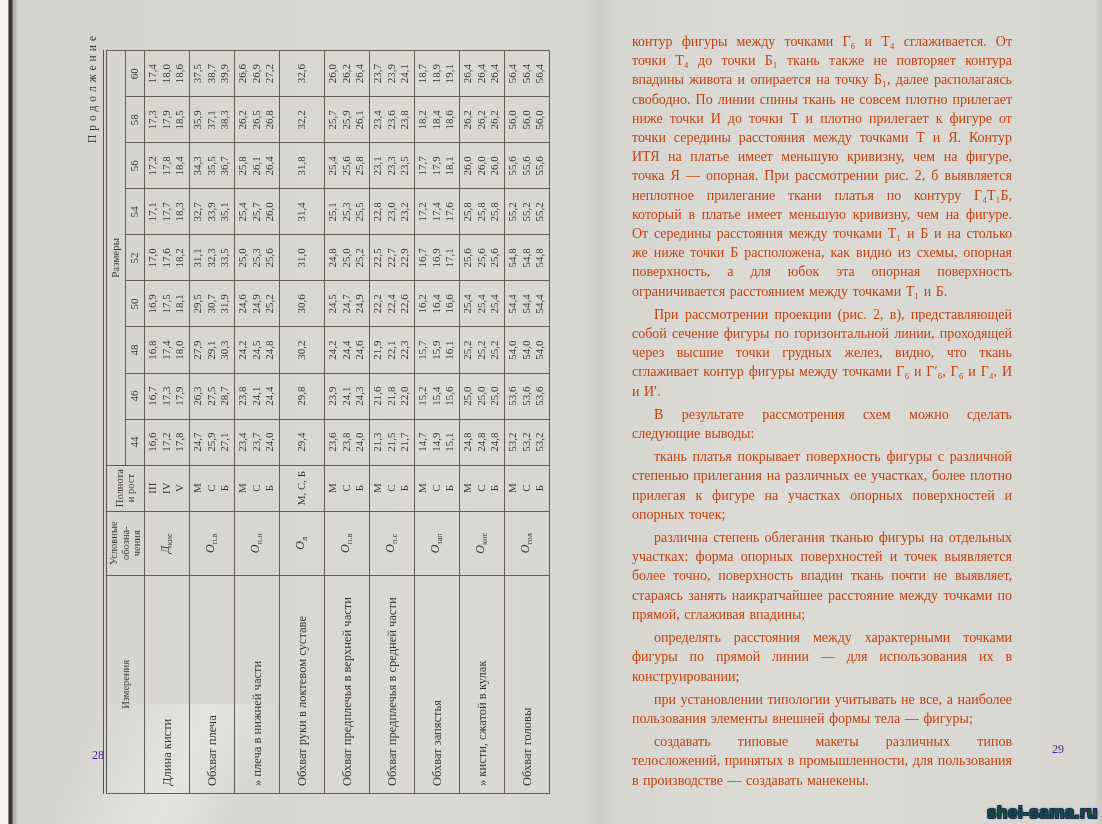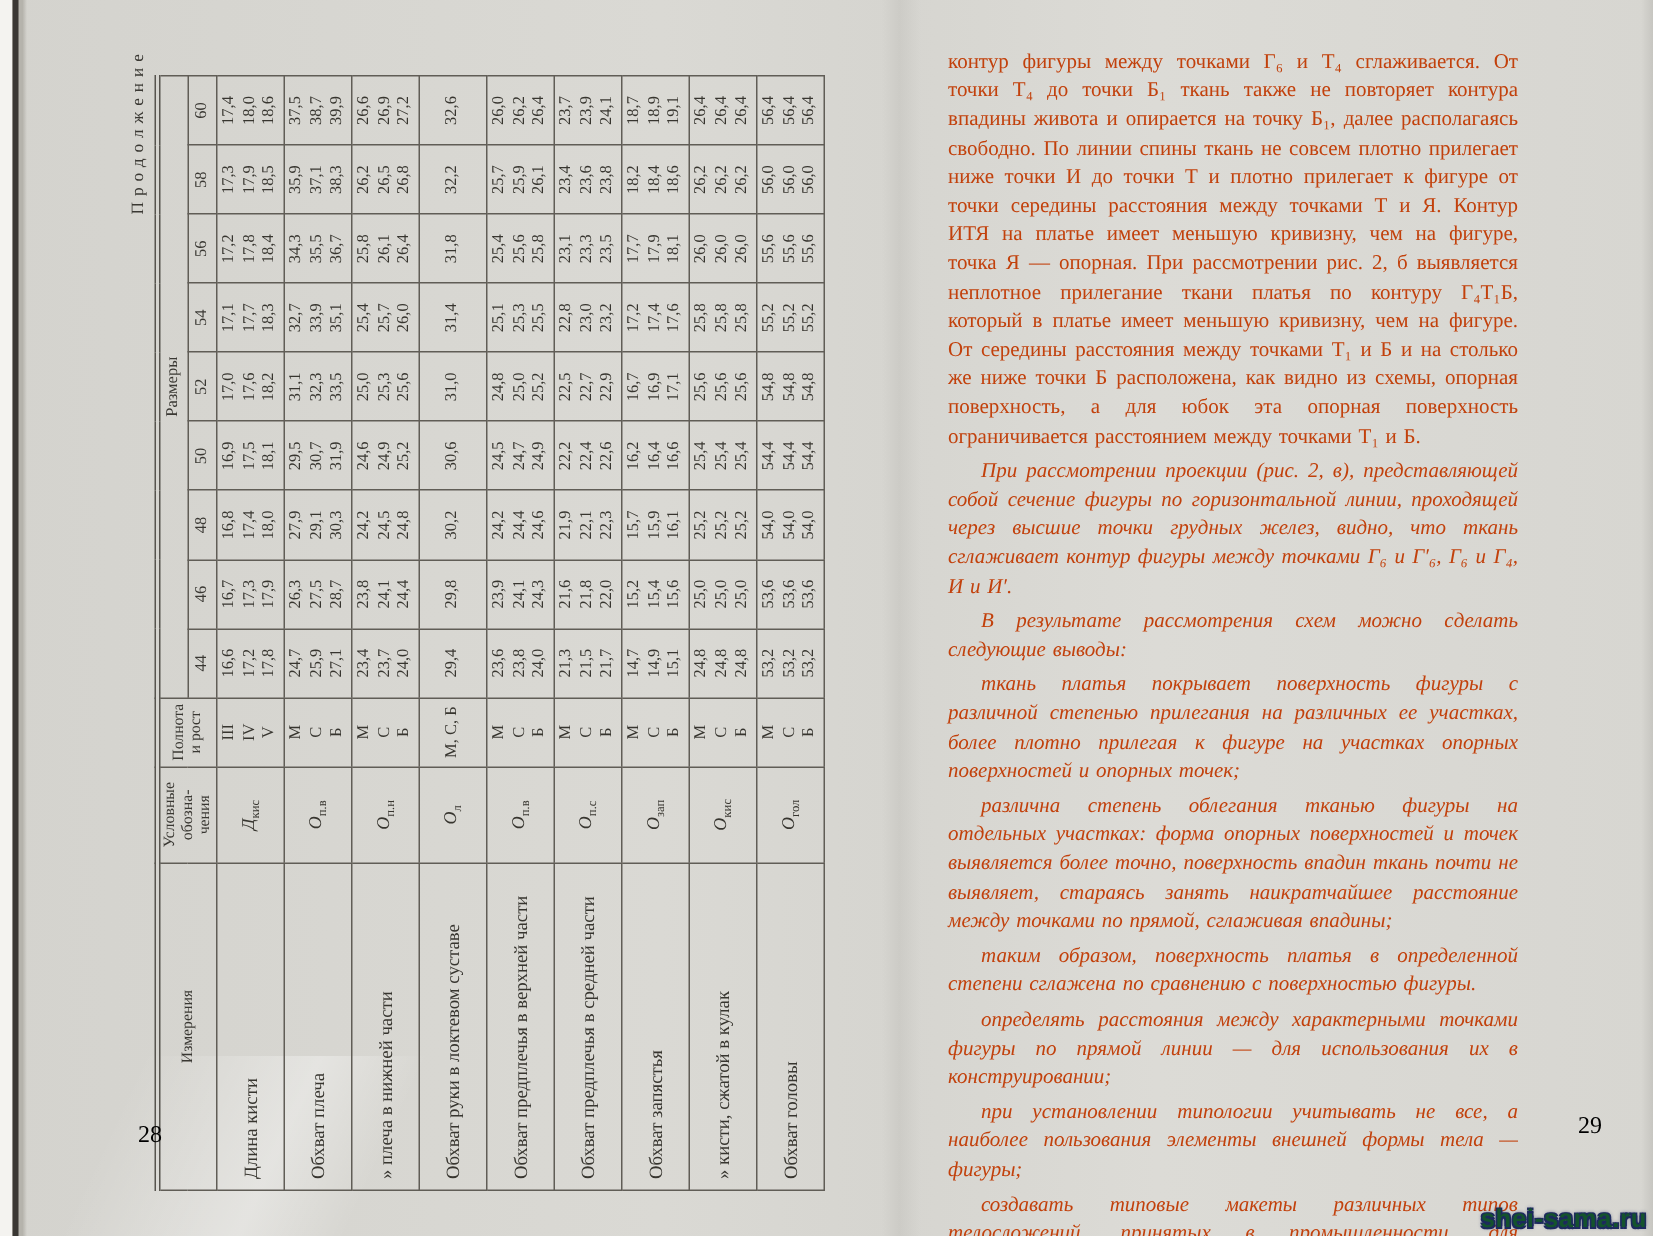--- a/index.html
+++ b/index.html
@@ -36,29 +36,29 @@
   table.meas th{font-size:10.5px;line-height:11.5px;text-align:center;padding:1px 2px;color:#3a3833;}
   table.meas th.sizes-span{font-size:11px;}
   table.meas th.size-num{font-size:11px;}
   col.c-meas{width:218px}col.c-sym{width:64px}col.c-var{width:46px}col.c-size{width:46px}
   td.lbl{font-size:12.5px;line-height:14px;text-align:left;padding:3px 4px 3px 7px;}
   td.sym{font-size:12px;text-align:center;font-style:italic;}
   td.sym sub{font-size:8.5px;font-style:normal;letter-spacing:0;}
   td.var{font-size:11px;line-height:13.5px;text-align:center;}
   td.val{font-size:11px;line-height:13.5px;text-align:center;font-variant-numeric:tabular-nums;}
   tbody tr{height:45px;}
-  .page-num{position:absolute;font-size:16px;color:#000000;}
+  .page-num{position:absolute;font-size:12px;color:#4c1d95;}
   .page-num-left{left:92px;top:748px;}
   .page-num-right{left:1052px;top:742px;text-align:right;}
 
   
   .text-col{position:absolute;left:628px;top:28px;width:388px;}
   .para{font-size:14px;line-height:19.2px;text-align:justify;margin:4px;
     word-spacing:1px;color:#c2410c;}
-  .para.indent{text-indent:22px;font-style:italic;}
+  .para.indent{text-indent:22px;}
   
   .watermark{
     position:absolute;right:4px;bottom:1px;
     font-family:"Liberation Sans","DejaVu Sans",sans-serif;
     font-weight:bold;font-size:17px;color:#14532d;letter-spacing:.5px;
     text-shadow:-1px -1px 0 #1d2a5e,1px -1px 0 #1d2a5e,-1px 1px 0 #1d2a5e,1px 1px 0 #1d2a5e,0 0 3px #1d2a5e;
   }
 </style>
 </head>
 <body>
@@ -238,21 +238,20 @@
 
 <div class="page-num page-num-left">28</div>
 
 <div class="text-col">
   <div id="right-text">
       <p class="para">контур фигуры между точками Г₆ и Т₄ сглаживается. От точки Т₄ до точки Б₁ ткань также не повторяет контура впадины живота и опирается на точку Б₁, далее располагаясь свободно. По линии спины ткань не совсем плотно прилегает ниже точки И до точки Т и плотно прилегает к фигуре от точки середины расстояния между точками Т и Я. Контур ИТЯ на платье имеет меньшую кривизну, чем на фигуре, точка Я — опорная. При рассмотрении рис. 2, б выявляется неплотное прилегание ткани платья по контуру Г₄Т₁Б, который в платье имеет меньшую кривизну, чем на фигуре. От середины расстояния между точками Т₁ и Б и на столько же ниже точки Б расположена, как видно из схемы, опорная поверхность, а для юбок эта опорная поверхность ограничивается расстоянием между точками Т₁ и Б.</p>
       <p class="para indent">При рассмотрении проекции (рис. 2, в), представляющей собой сечение фигуры по горизонтальной линии, проходящей через высшие точки грудных желез, видно, что ткань сглаживает контур фигуры между точками Г₆ и Г′₆, Г₆ и Г₄, И и И′.</p>
       <p class="para indent">В результате рассмотрения схем можно сделать следующие выводы:</p>
       <p class="para indent">ткань платья покрывает поверхность фигуры с различной степенью прилегания на различных ее участках, более плотно прилегая к фигуре на участках опорных поверхностей и опорных точек;</p>
       <p class="para indent">различна степень облегания тканью фигуры на отдельных участках: форма опорных поверхностей и точек выявляется более точно, поверхность впадин ткань почти не выявляет, стараясь занять наикратчайшее расстояние между точками по прямой, сглаживая впадины;</p>
-      <p class="para indent">таким образом, поверхность платья в определенной степени сглажена по сравнению с поверхностью фигуры.</p>
       <p class="para indent">определять расстояния между характерными точками фигуры по прямой линии — для использования их в конструировании;</p>
       <p class="para indent">при установлении типологии учитывать не все, а наиболее пользования элементы внешней формы тела — фигуры;</p>
       <p class="para indent">создавать типовые макеты различных типов телосложений, принятых в промышленности, для пользования в производстве — создавать манекены.</p>
     </div>
 </div>
 
 <div class="page-num page-num-right">29</div>
 
 <div class="watermark">shei-sama.ru</div>
 

